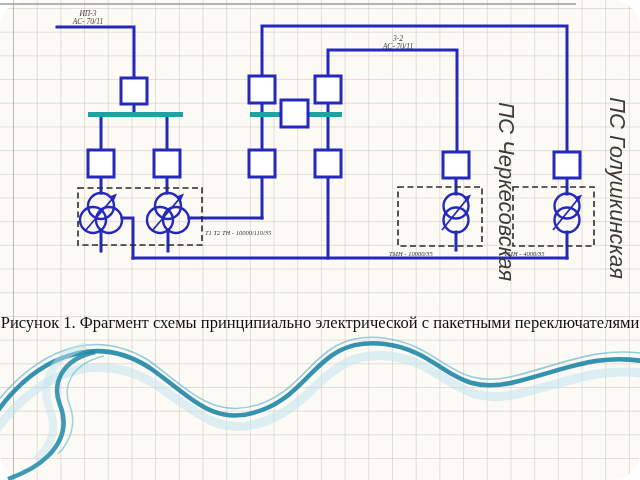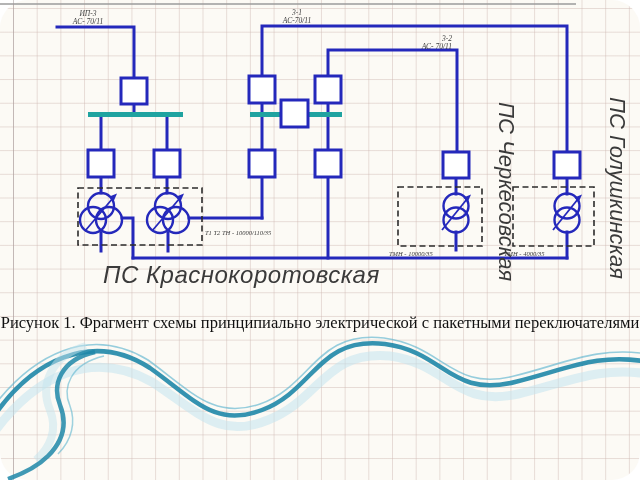--- a/index.html
+++ b/index.html
@@ -119,32 +119,27 @@
     <use href="#tw3" x="101" y="213"></use>
     <use href="#tw3" x="168" y="213"></use>
     <use href="#tw2" x="456" y="213"></use>
     <use href="#tw2" x="567" y="213"></use>
   </svg>
 
   <div class="flabel" style="left:48px;top:10px;">
     <div>ИП-3</div>
     <div>АС- 70/11</div>
   </div>
-  <div class="flabel" style="left:257px;top:9px;">
-    <div>3-1</div>
-    <div>АС-70/11</div>
-  </div>
-  <div class="flabel" style="left:372px;top:35px;text-align:right;">
+  <div class="flabel" style="left:358px;top:35px;">
     <div>3-2</div>
     <div>АС- 70/11</div>
   </div>
 
   <div class="speclabel" style="left:205px;top:229px;">Т1 Т2 ТН - 10000/110/35</div>
   <div class="speclabel" style="left:389px;top:250px;">ТМН - 10000/35</div>
   <div class="speclabel" style="left:504px;top:250px;">ТМН - 4000/35</div>
 
-  <div class="psname" style="left:103px;top:261px;">ПС Краснокоротовская</div>
   <div class="vname" style="left:519px;top:102px;">ПС Черкесовская</div>
   <div class="vname" style="left:630px;top:97px;">ПС Голушкинская</div>
 
   <div class="cap" style="top:313px;">Рисунок 1. Фрагмент схемы принципиально электрической с пакетными переключателями</div>
 
 </div>
 
 </body></html>

